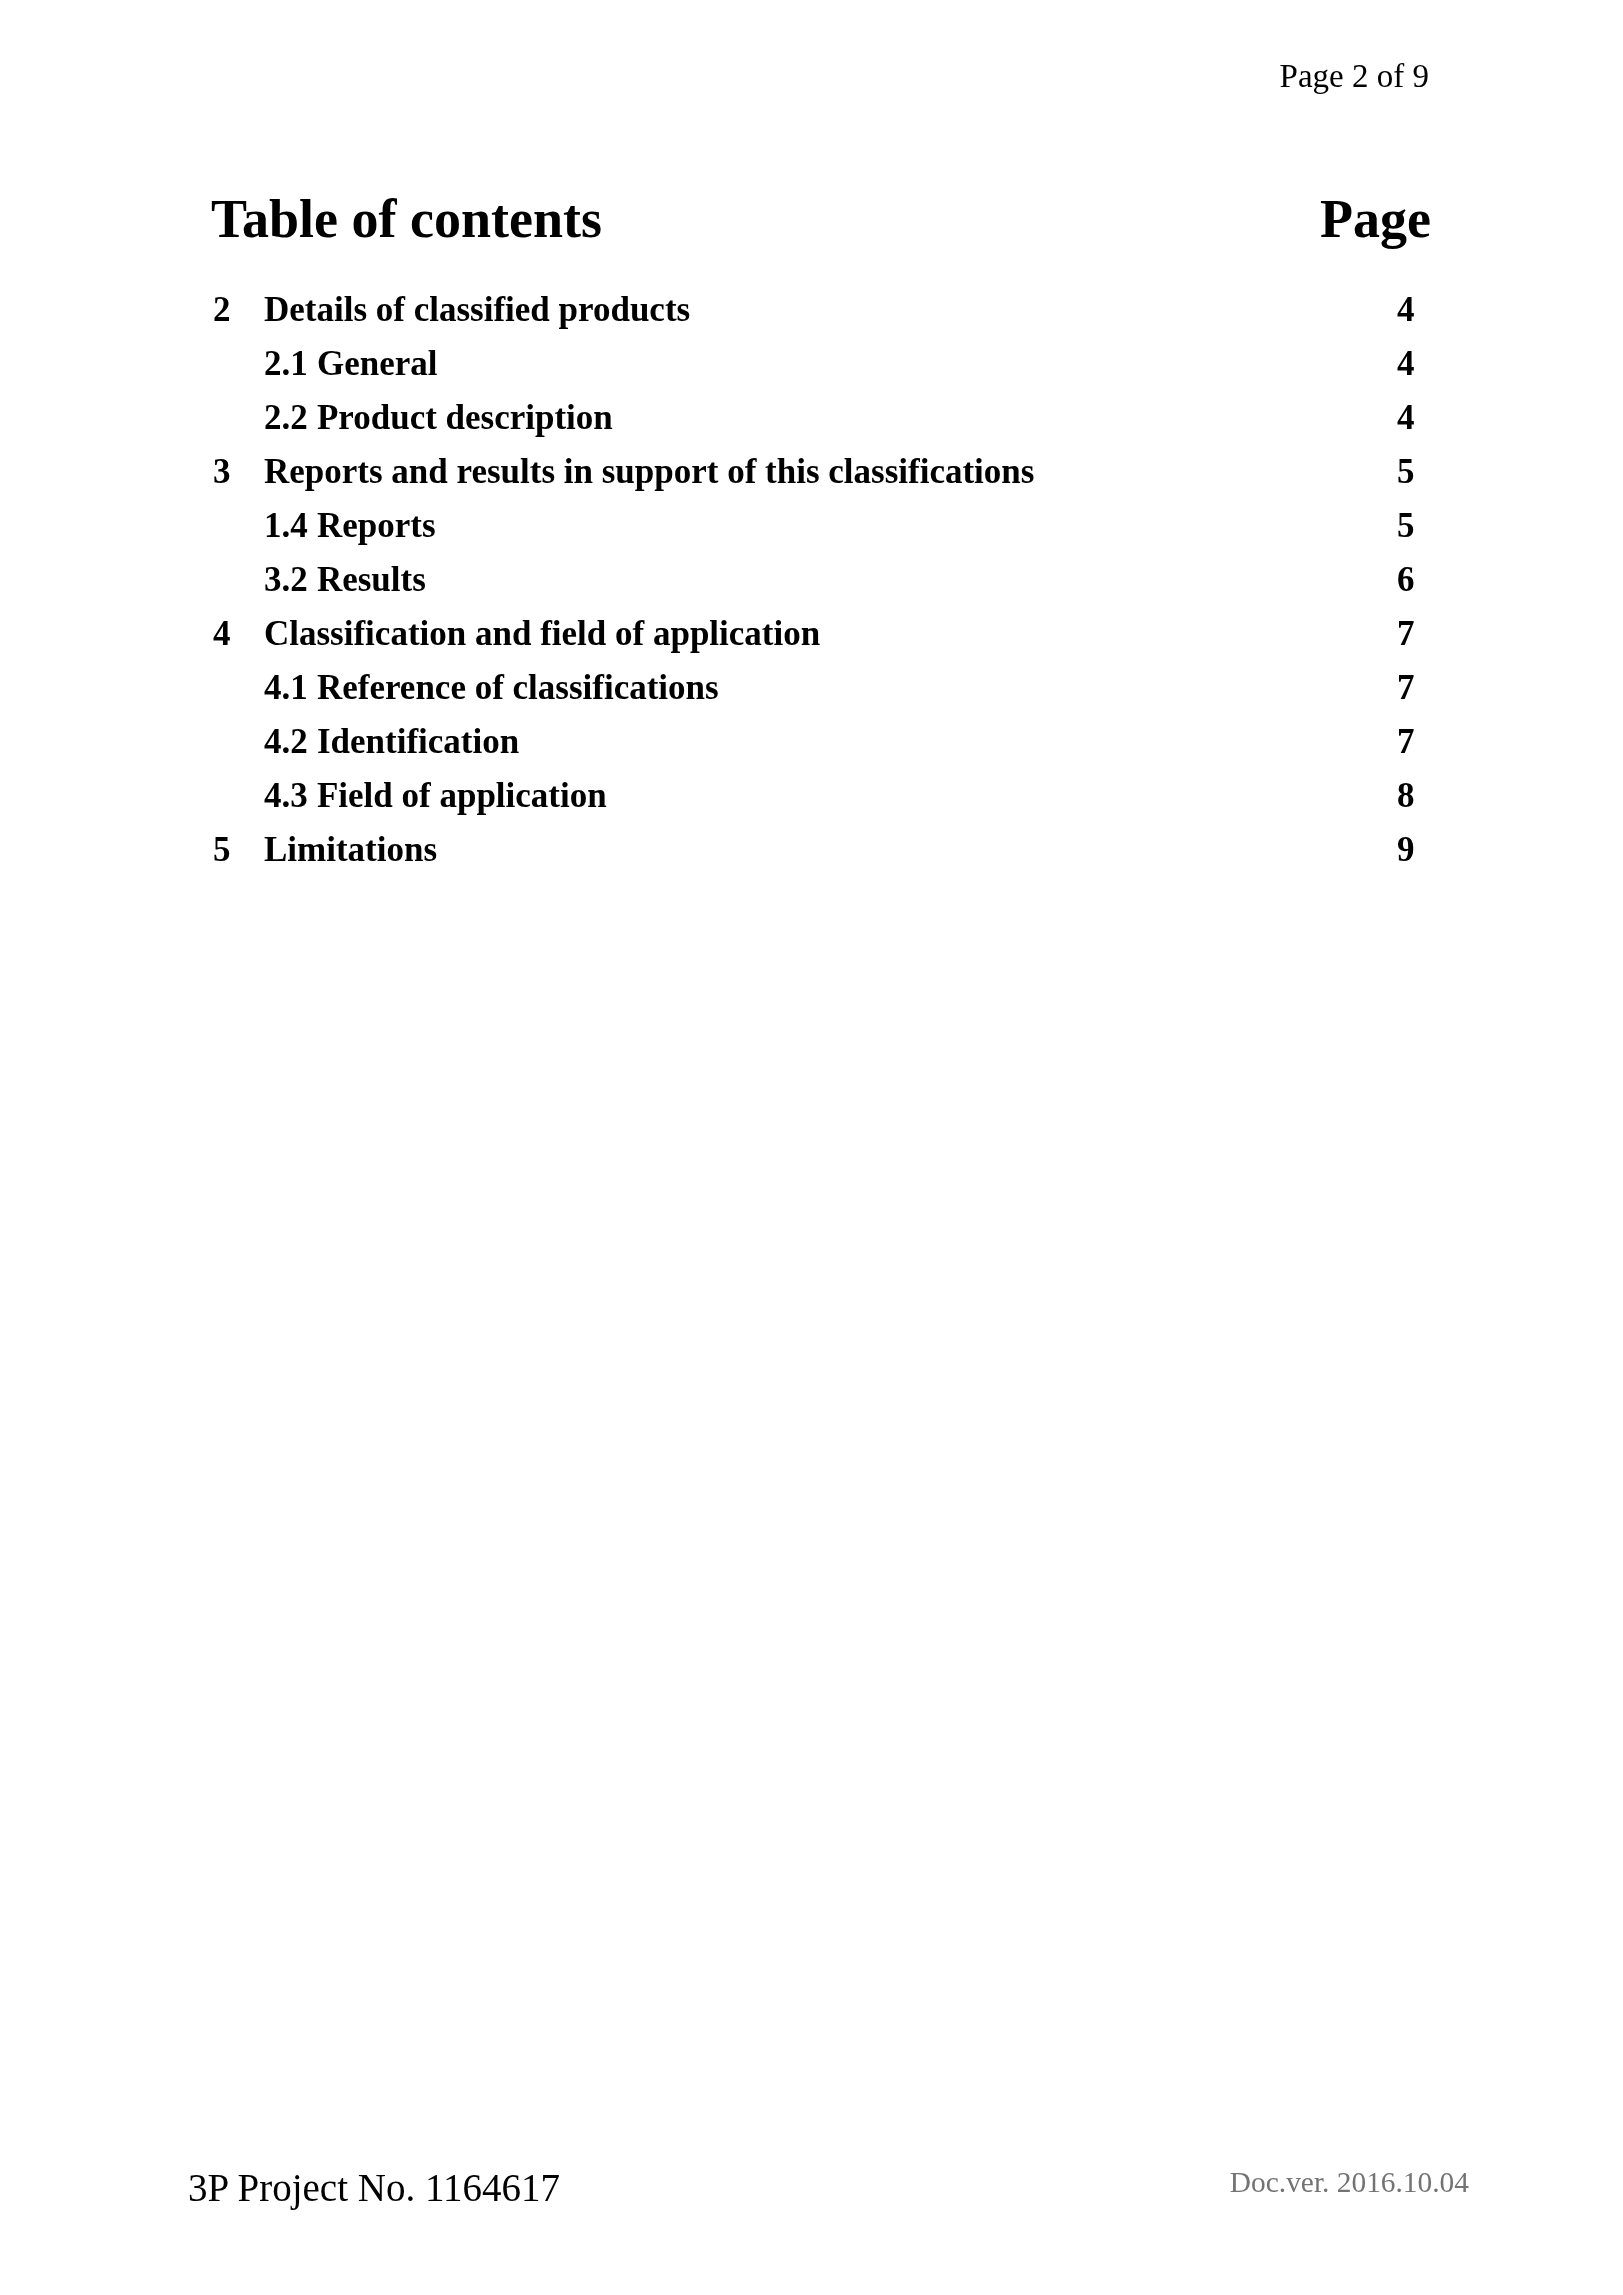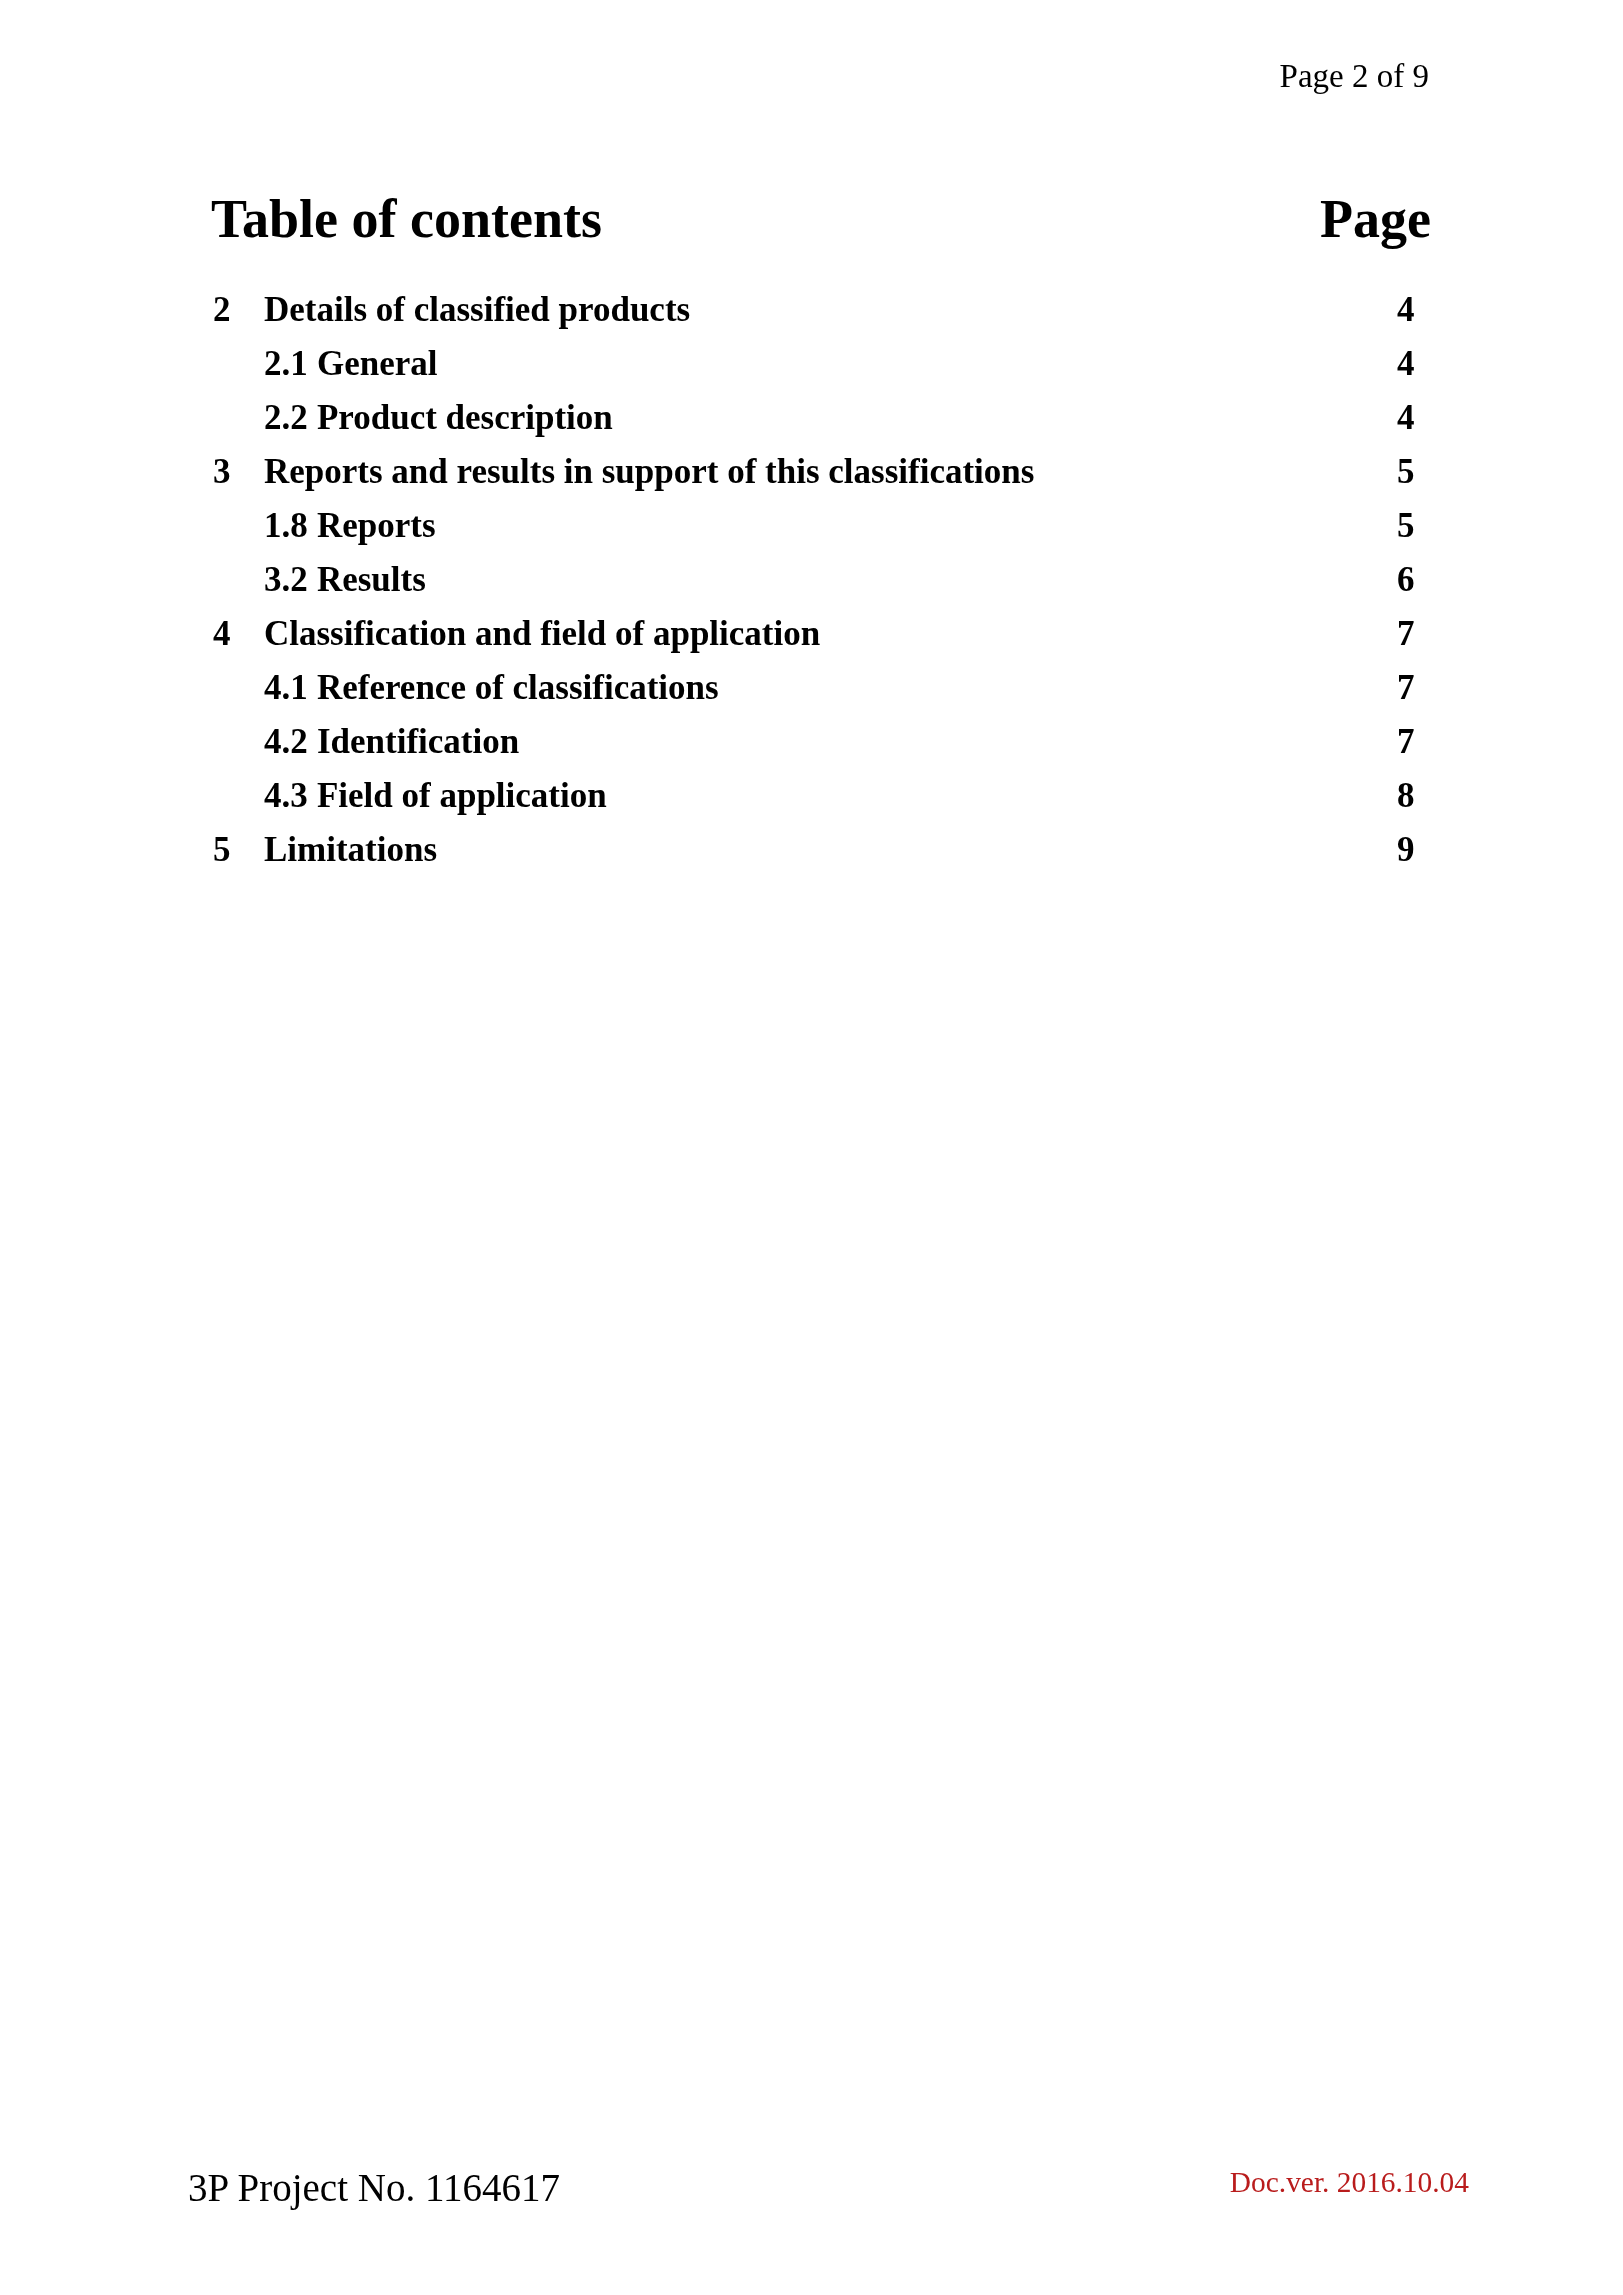--- a/index.html
+++ b/index.html
@@ -66,21 +66,21 @@
     font-size: 39px;
     line-height: 1.15;
     white-space: nowrap;
   }
   .footer-right {
     position: absolute;
     right: 154px;
     top: 2166px;
     font-size: 29.4px;
     line-height: 1.15;
-    color: #b91c1c;
+    color: #737373;
     white-space: nowrap;
   }
 </style>
 </head>
 <body>
 
 <div class="page-indicator">Page 2 of 9</div>
 
 <div class="toc-header">
   <span>Table of contents</span>
@@ -98,21 +98,21 @@
   </div>
   <div class="toc-row l2">
     <span class="toc-entry-text"><span class="toc-num">2.2</span><span>Product description</span></span>
     <span class="toc-page">4</span>
   </div>
   <div class="toc-row l1">
     <span class="toc-entry-text"><span class="toc-num">3</span><span>Reports and results in support of this classifications</span></span>
     <span class="toc-page">5</span>
   </div>
   <div class="toc-row l2">
-    <span class="toc-entry-text"><span class="toc-num">1.8</span><span>Reports</span></span>
+    <span class="toc-entry-text"><span class="toc-num">1.4</span><span>Reports</span></span>
     <span class="toc-page">5</span>
   </div>
   <div class="toc-row l2">
     <span class="toc-entry-text"><span class="toc-num">3.2</span><span>Results</span></span>
     <span class="toc-page">6</span>
   </div>
   <div class="toc-row l1">
     <span class="toc-entry-text"><span class="toc-num">4</span><span>Classification and field of application</span></span>
     <span class="toc-page">7</span>
   </div>

